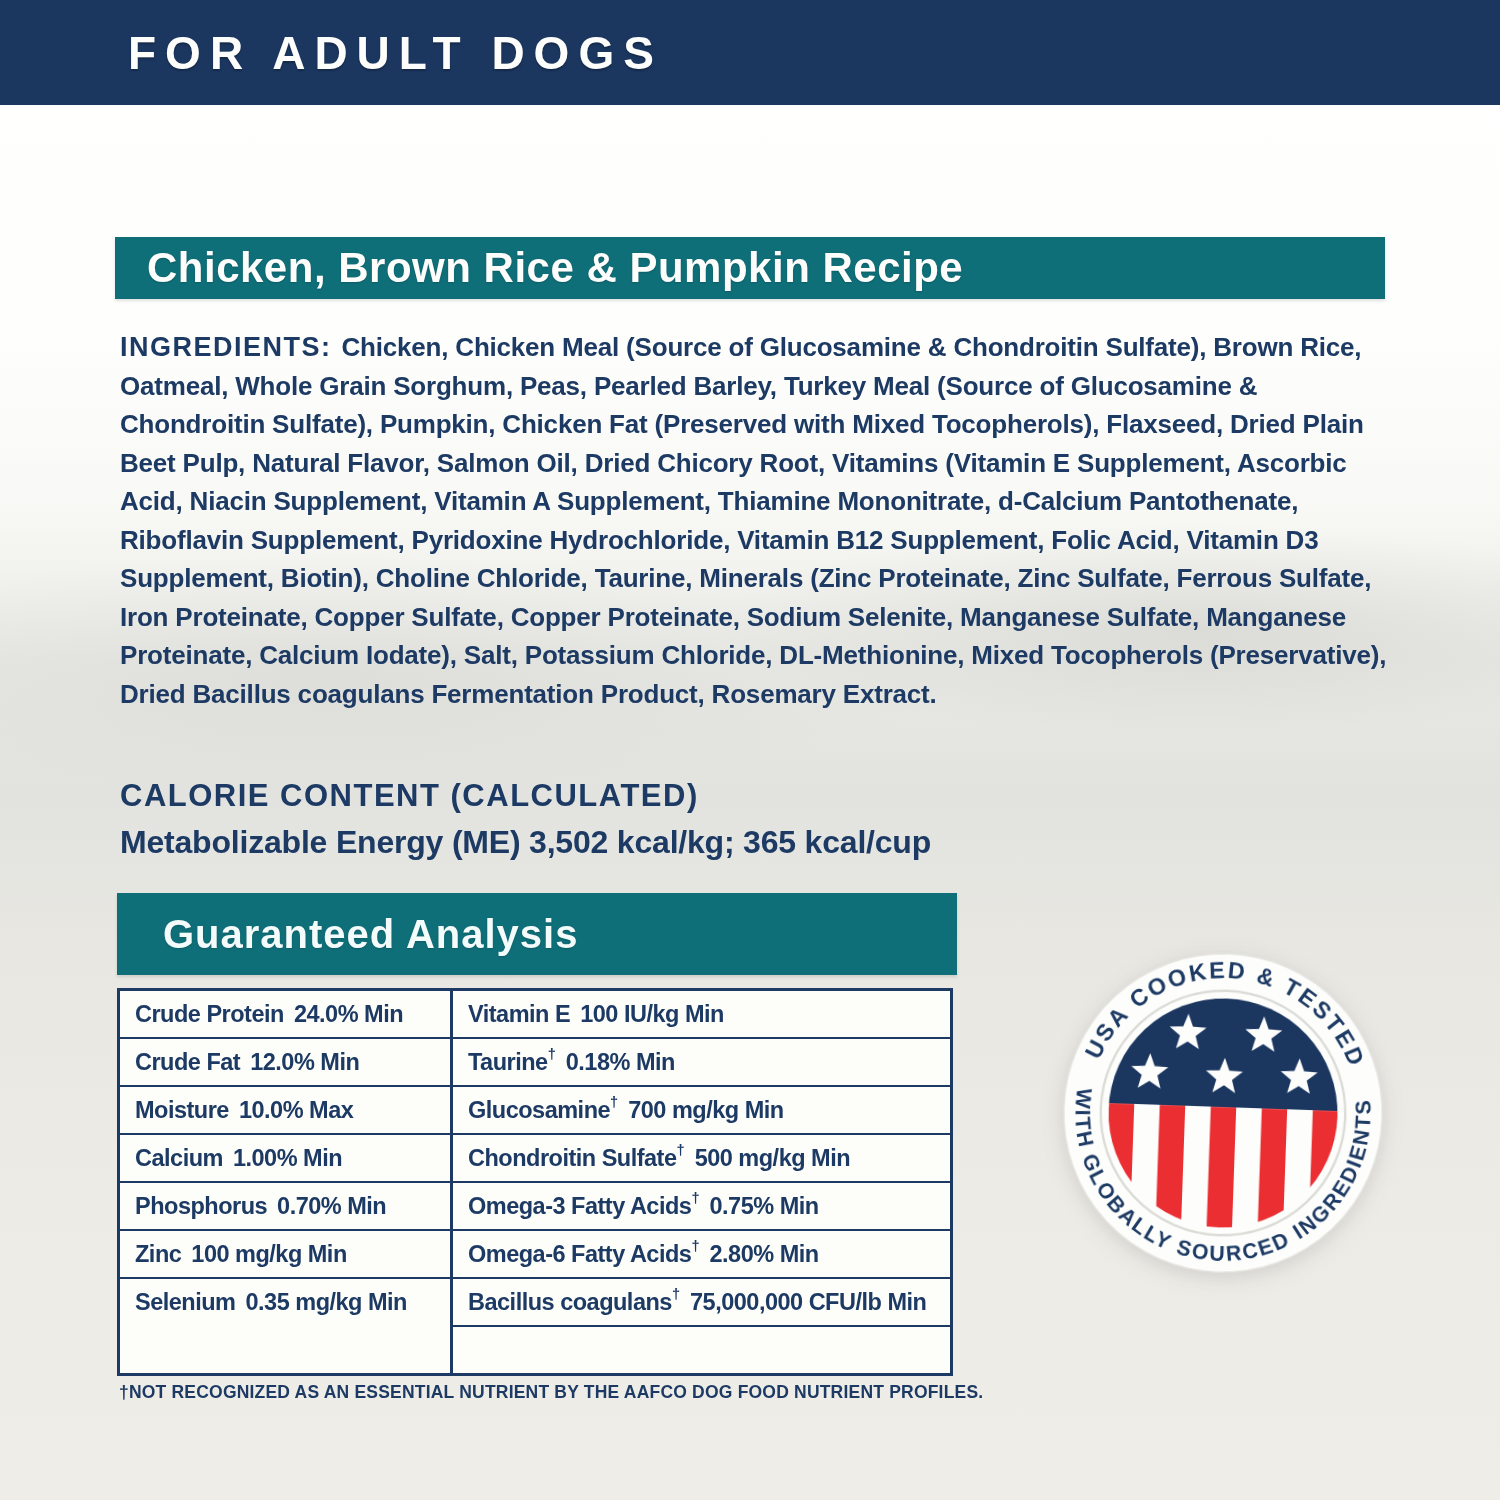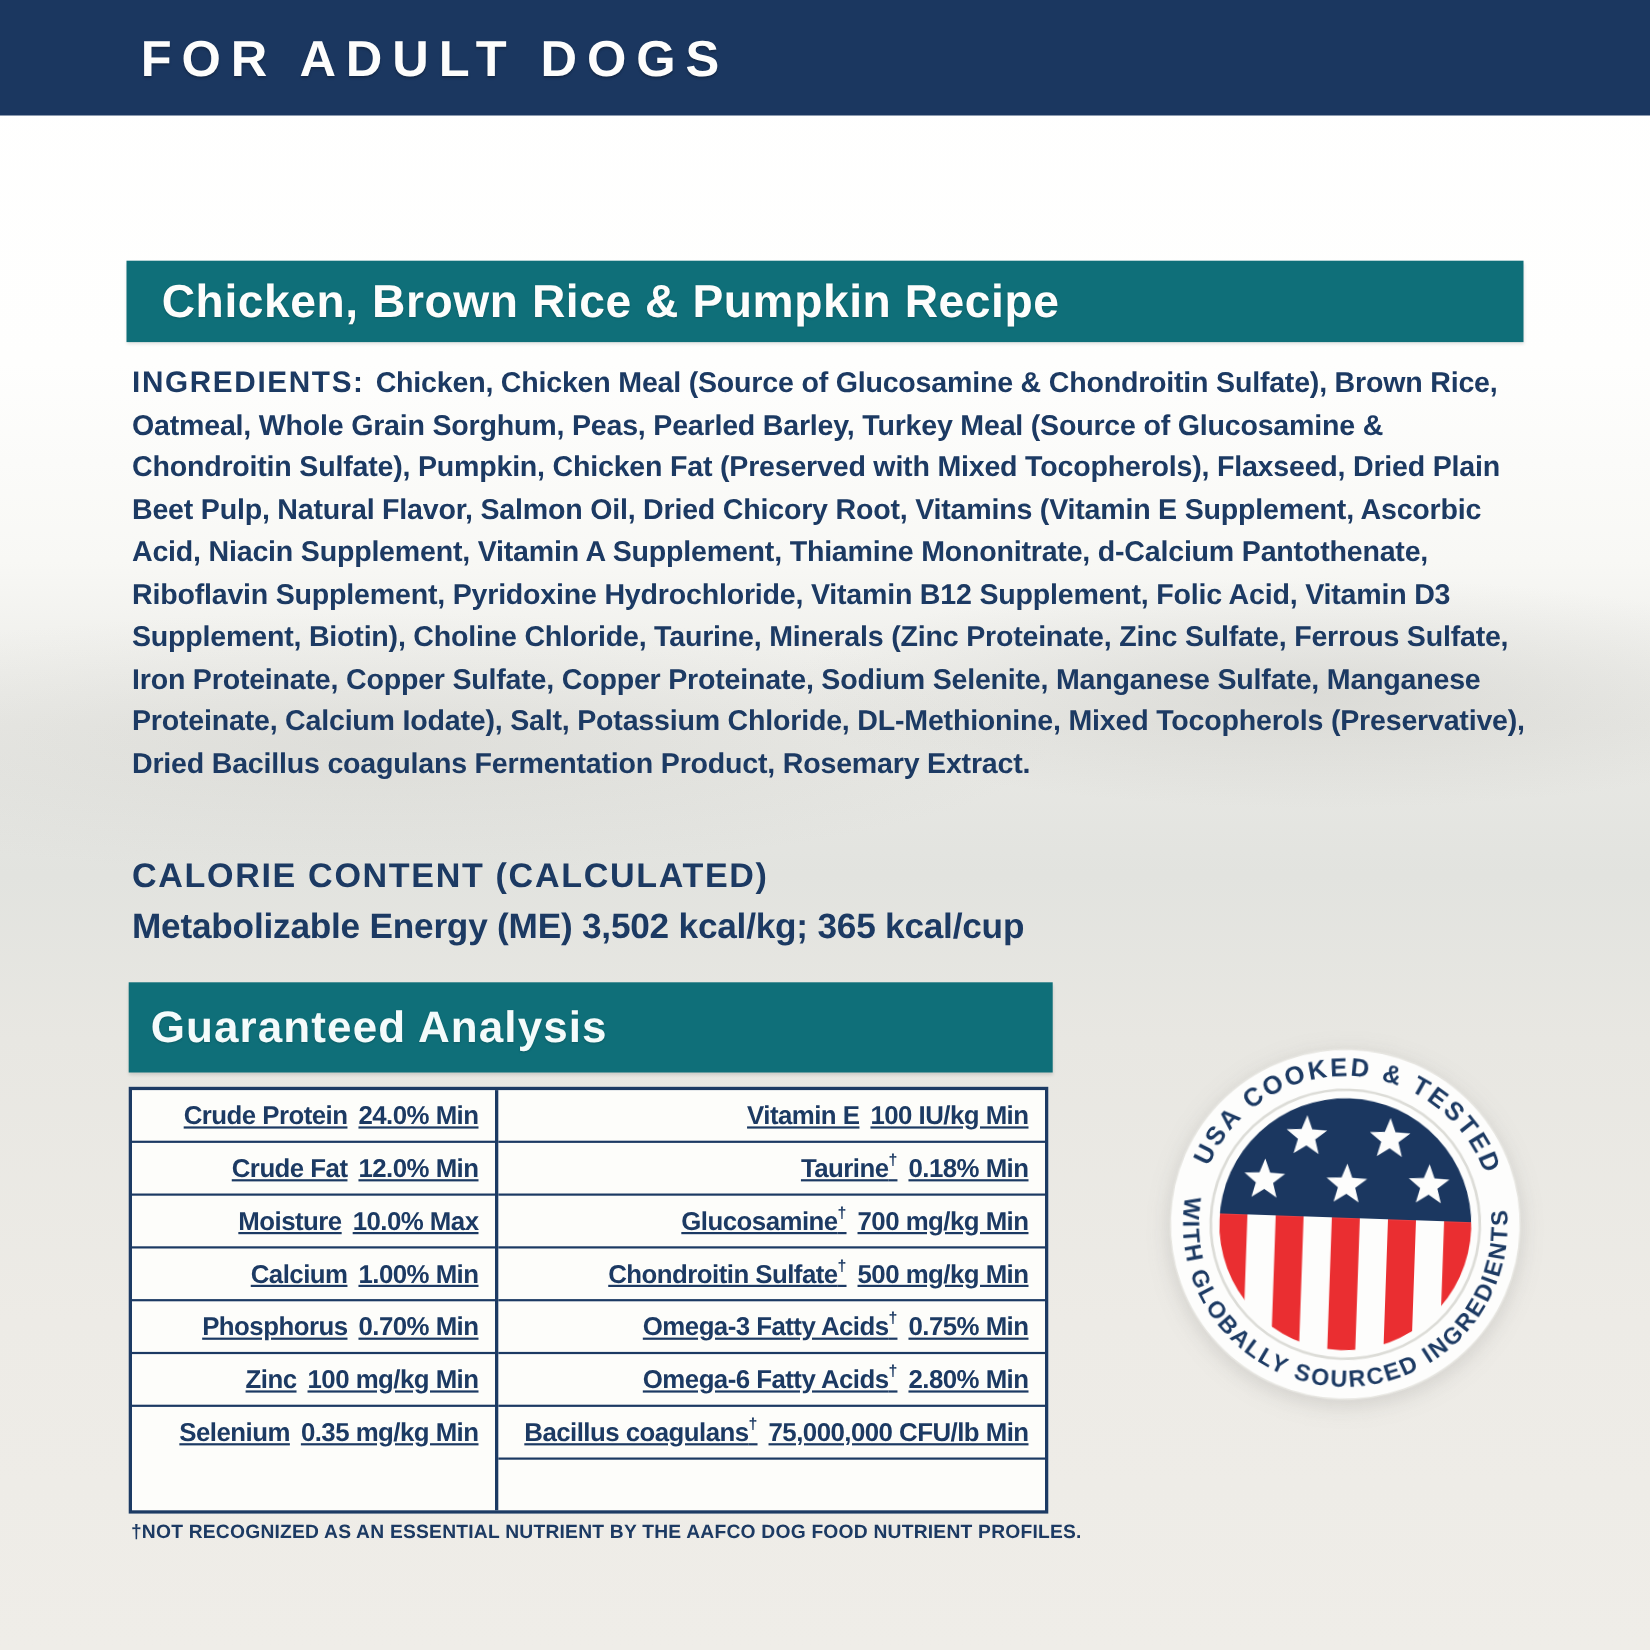--- a/index.html
+++ b/index.html
@@ -13,21 +13,21 @@
   }
   .topbar{
     position:absolute;left:0;top:0;width:1500px;height:105px;
     background:#1b3760;display:flex;align-items:center;text-align:center;
   }
   .topbar-title{
     margin-left:128px;color:#fdfdfc;font-weight:bold;font-size:46px;
     letter-spacing:9px;text-shadow:0 2px 2px rgba(0,0,0,0.25);
   }
   .recipe-banner{
-    position:absolute;left:115px;top:237px;width:1270px;height:74px;
+    position:absolute;left:115px;top:237px;width:1270px;height:62px;
     background:#0f6f79;display:flex;align-items:center;
     box-shadow:0 2px 3px rgba(0,0,0,0.12);
   }
   .recipe-banner span{
     margin-left:32px;color:#fdfdfc;font-weight:bold;font-size:42px;letter-spacing:0.5px;
     text-shadow:0 1px 2px rgba(0,0,0,0.18);
   }
   .ingredients{
     position:absolute;left:120px;top:328px;width:1272px;margin:0;
     color:#1c3a63;font-weight:bold;font-size:26px;line-height:38.5px;letter-spacing:-0.2px;
@@ -40,33 +40,33 @@
   .calorie-text{
     position:absolute;left:120px;top:824px;margin:0;
     color:#1c3a63;font-weight:bold;font-size:32px;letter-spacing:-0.2px;
   }
   .ga-banner{
     position:absolute;left:117px;top:893px;width:840px;height:82px;
     background:#0f6f79;display:flex;align-items:center;
     box-shadow:0 2px 3px rgba(0,0,0,0.12);
   }
   .ga-banner span{
-    margin-left:20px;color:#f4fbfb;font-weight:bold;font-size:40px;letter-spacing:1px;
+    margin-left:46px;color:#f4fbfb;font-weight:bold;font-size:40px;letter-spacing:1px;
     text-shadow:0 1px 2px rgba(0,0,0,0.18);
   }
   .ga-table{
     position:absolute;left:117px;top:988px;width:836px;
     background:#fdfdfa;border:3px solid #1c3a63;
     display:grid;grid-template-columns:333px 1fr;box-sizing:border-box;
   }
   .ga-col-left{border-right:3px solid #1c3a63;}
   .ga-row{
-    height:46px;display:flex;justify-content:flex-end;align-items:center;
+    height:46px;display:flex;justify-content:flex-start;align-items:center;
     padding:0 15px;border-top:2px solid #1c3a63;
-    color:#1c3a63;font-weight:bold;font-size:23.5px;letter-spacing:-0.5px;white-space:nowrap;text-decoration:underline;
+    color:#1c3a63;font-weight:bold;font-size:23.5px;letter-spacing:-0.5px;white-space:nowrap;
   }
   .ga-row:first-child{border-top:none;}
   .ga-label{margin-right:10px;}
   .ga-value{text-align:right;}
   .ga-label sup{font-size:0.62em;position:relative;top:-2px;letter-spacing:0;}
   .footnote{
     position:absolute;left:119px;top:1382px;margin:0;
     color:#1c3a63;font-weight:bold;font-size:17.5px;letter-spacing:0.2px;
   }
   .badge{

